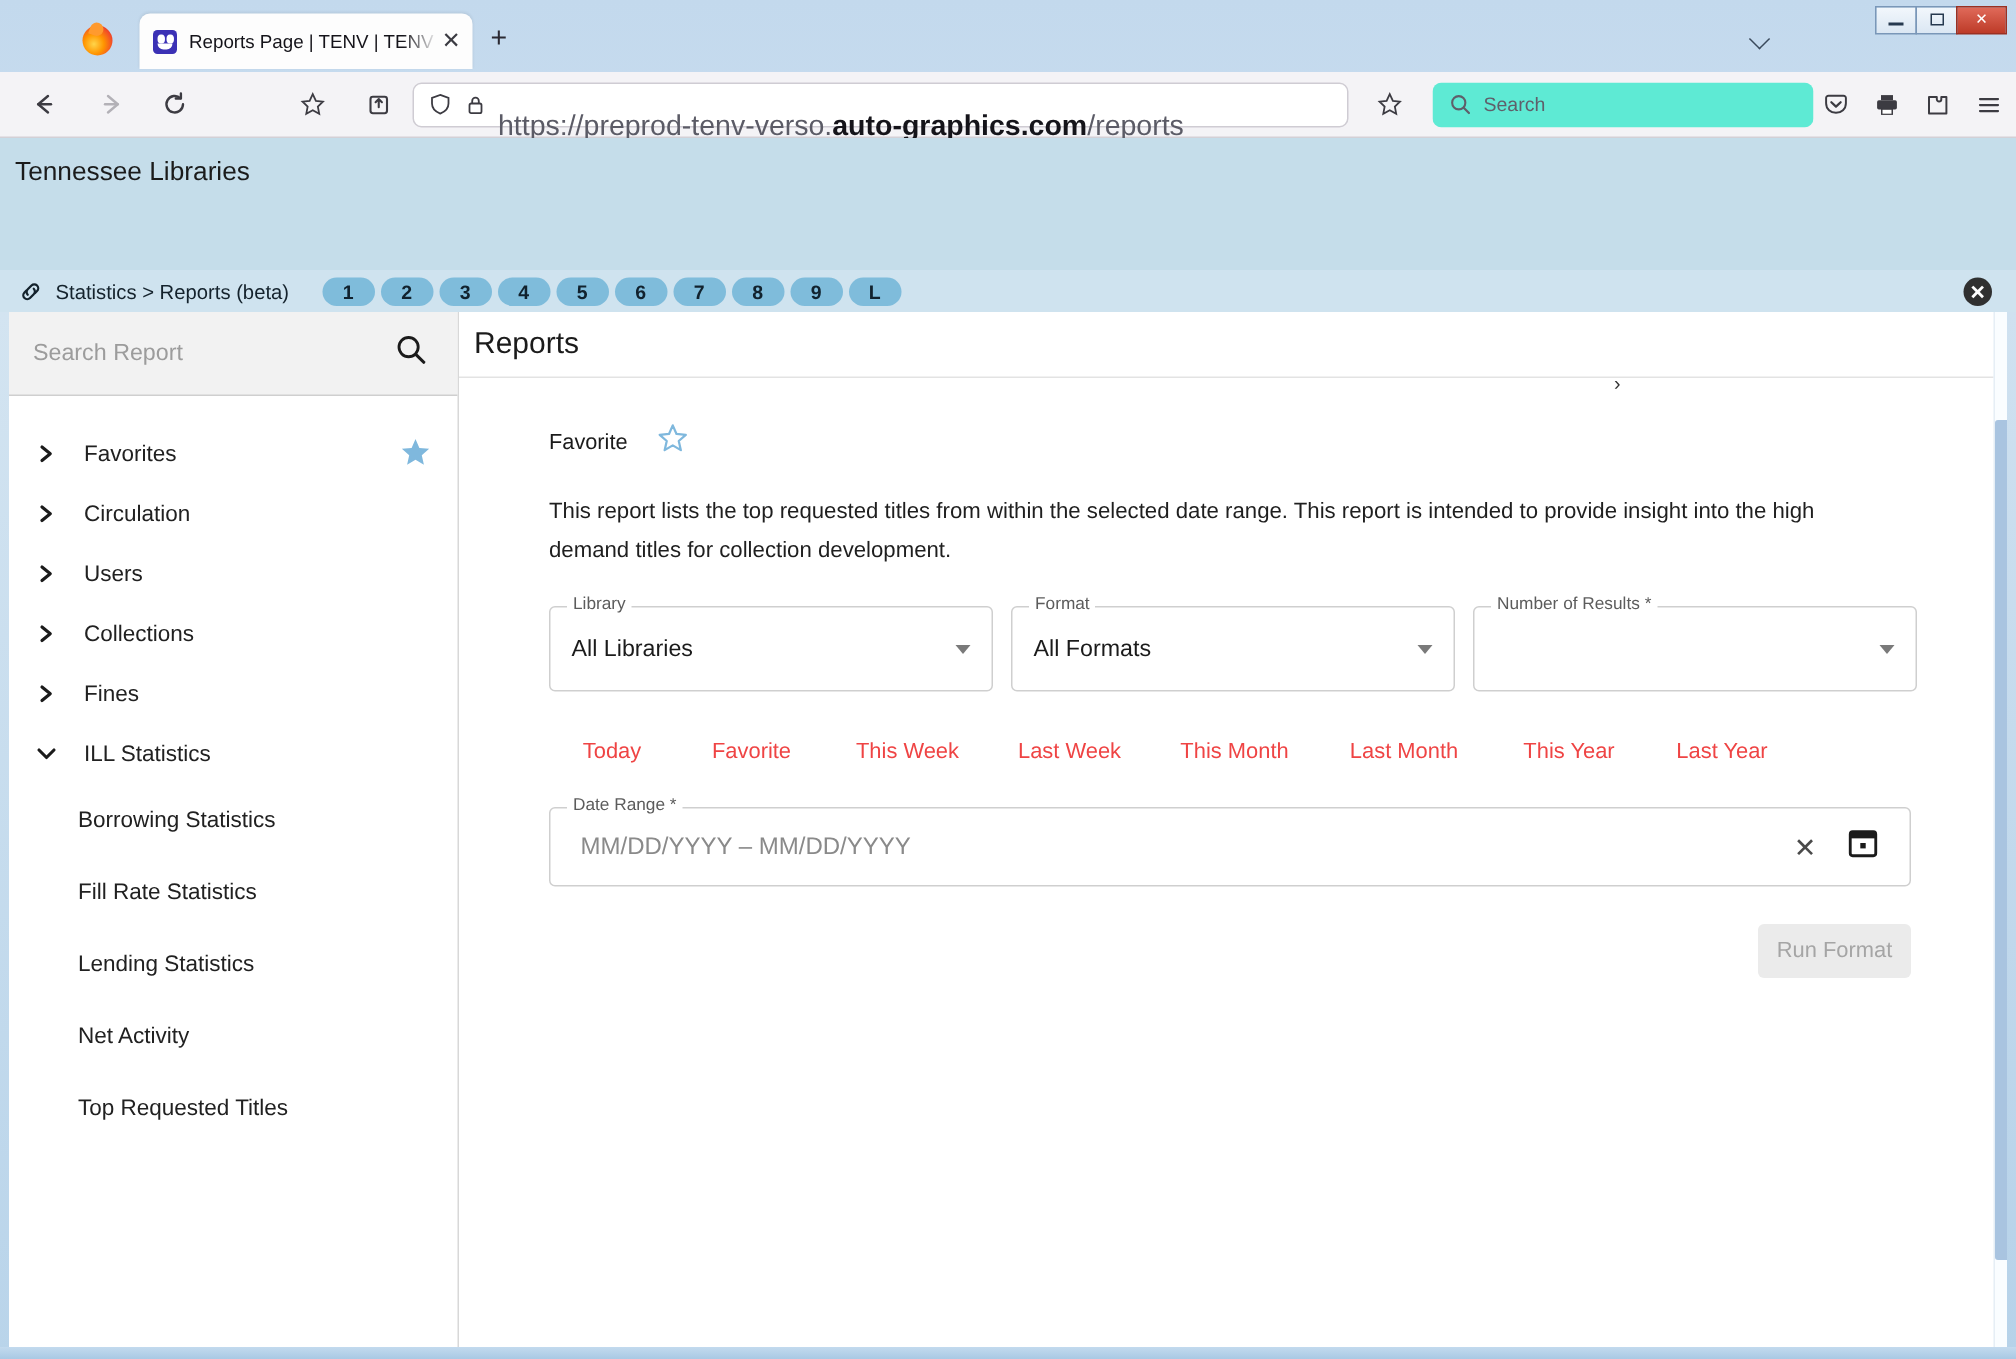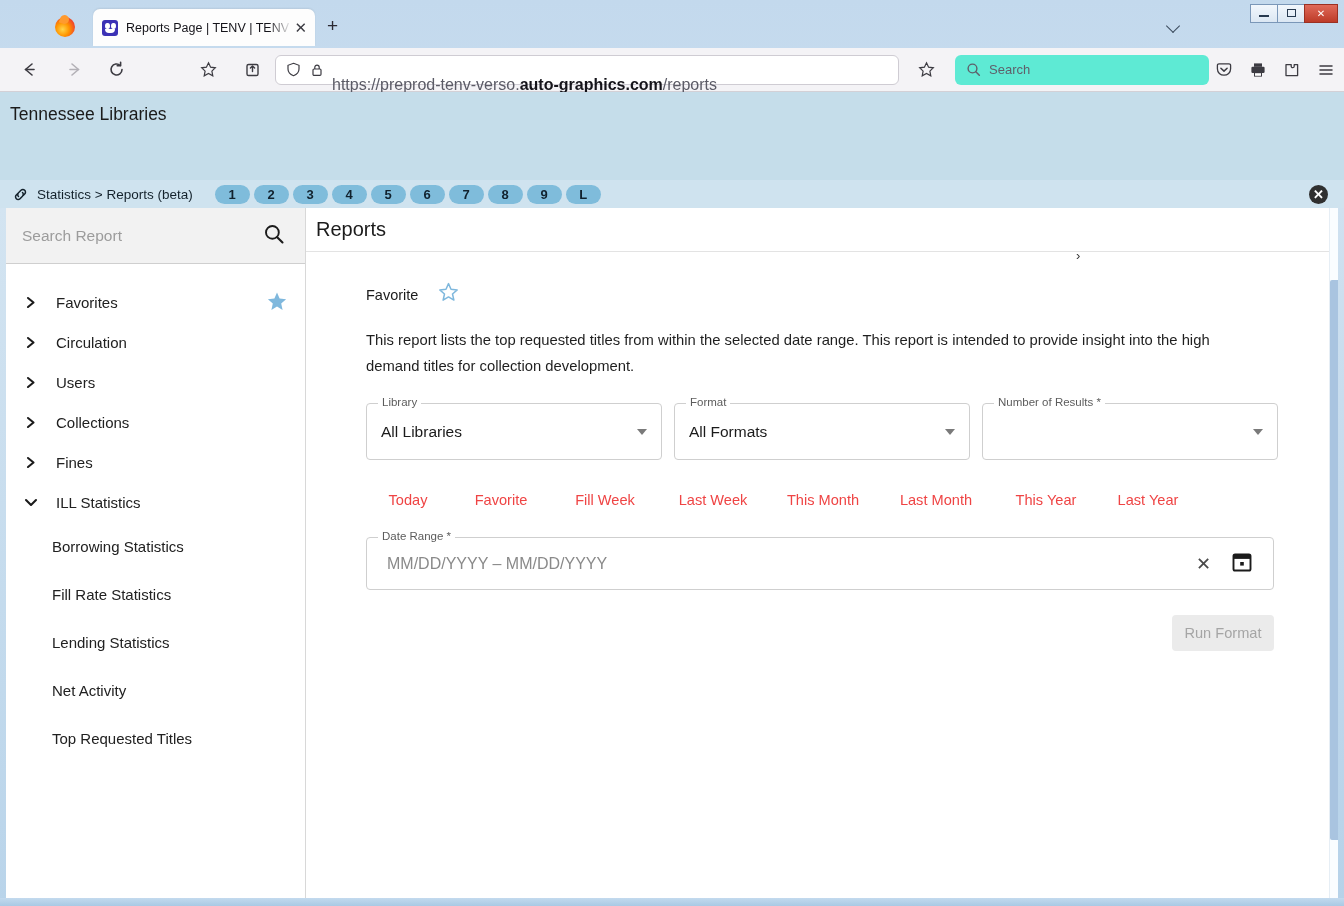--- a/index.html
+++ b/index.html
@@ -97,21 +97,21 @@
   .nav-ico {
     width: 30px; height: 30px; display:flex; align-items:center; justify-content:center;
     color: #3c3b42; flex: 0 0 auto; cursor: pointer;
   }
   .nav-ico svg { display:block; }
   .urlbar {
     flex: 0 0 auto; width: 624px; height: 30px; margin-left: 8px;
     background: #fff; border: 1px solid #cfccd3; border-radius: 6px;
     display: flex; align-items: center; padding: 0 8px; gap: 7px;
   }
-  .urltext { font-size: 16px; color: #5b5b66; white-space: nowrap; margin-top: 30px; }
+  .urltext { font-size: 19px; color: #5b5b66; white-space: nowrap; margin-top: 30px; }
   .urltext b { color: #15141a; font-weight: 700; }
   .searchbar {
     flex: 0 0 auto; width: 254px; height: 30px; margin-left: 14px;
     background: #5eead4; border: 1px solid transparent; border-radius: 6px;
     display: flex; align-items: center; padding: 0 9px; gap: 8px; text-align: center;
   }
   .searchph { font-size: 13px; color: #5f5f6a; }
   .nav-right { margin-left: auto; display: flex; align-items: center; gap: 4px; padding-right: 8px;}
 
   
@@ -701,21 +701,21 @@
             <div class="fld">
               <span class="fld-legend">Number of Results *</span>
               <span class="fld-val"></span>
               <span class="fld-caret"></span>
             </div>
           </div>
 
           <div class="quick">
             <span class="qbtn" style="width:84px">Today</span>
             <span class="qbtn" style="width:102px">Favorite</span>
-            <span class="qbtn" style="width:106px">Fill Week</span>
+            <span class="qbtn" style="width:106px">This Week</span>
             <span class="qbtn" style="width:110px">Last Week</span>
             <span class="qbtn" style="width:110px">This Month</span>
             <span class="qbtn" style="width:116px">Last Month</span>
             <span class="qbtn" style="width:104px">This Year</span>
             <span class="qbtn" style="width:100px">Last Year</span>
           </div>
 
           <div class="daterange">
             <span class="fld-legend">Date Range *</span>
             <span class="dr-ph">MM/DD/YYYY – MM/DD/YYYY</span>

